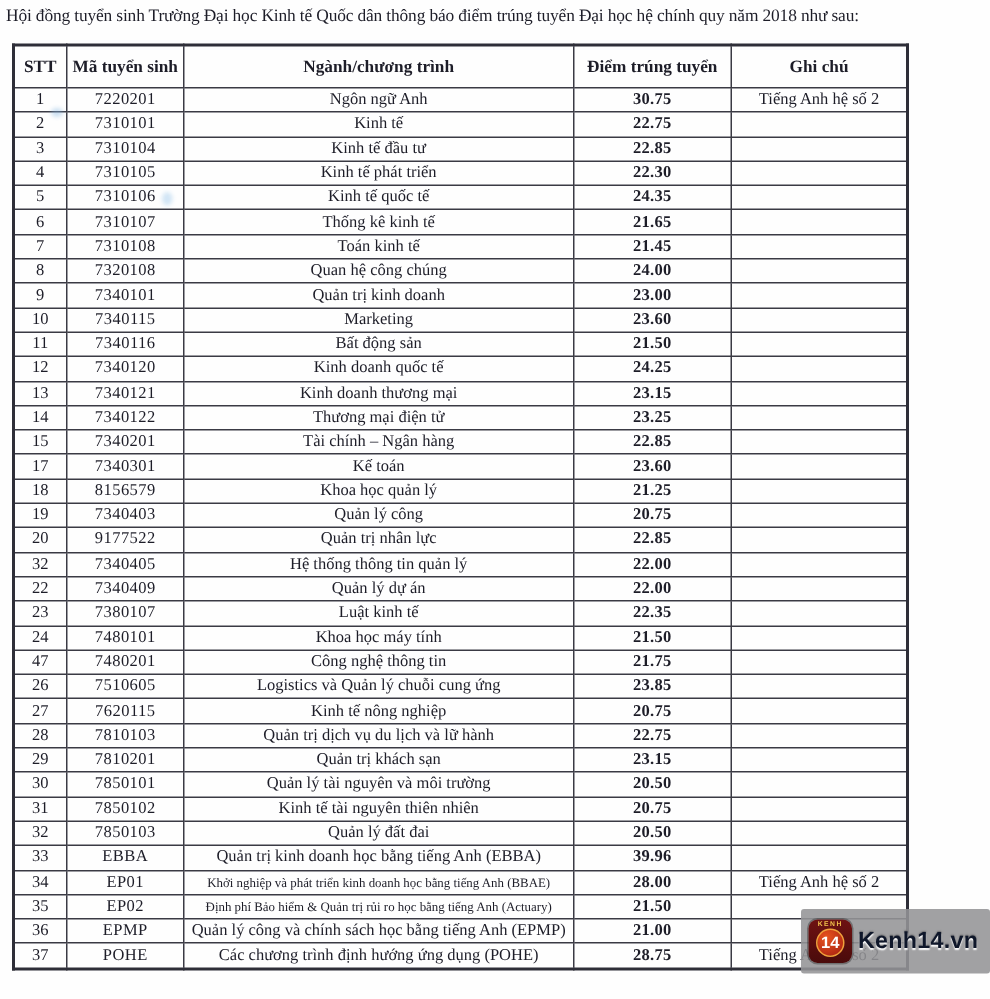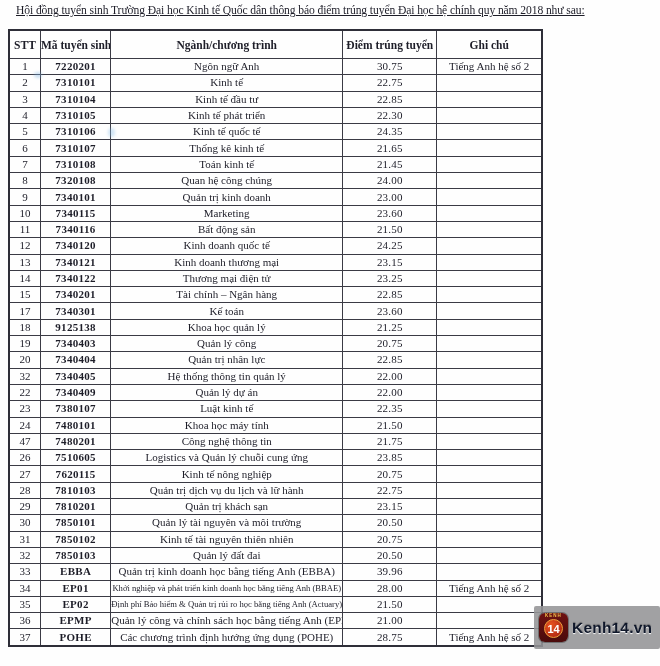--- a/index.html
+++ b/index.html
@@ -1,33 +1,33 @@
 <!DOCTYPE html>
 <html><head>
 <meta charset="utf-8">
 <style>
   html,body{margin:0;padding:0;}
   body{width:660px;height:666px;background:#ffffff;overflow:hidden;
        font-family:"Liberation Serif","DejaVu Serif",serif;}
   .page{position:relative;width:660px;height:666px;background:#fefefe;}
-  .doc-title{position:absolute;top:4px;left:16px;right:2px;
-       font-size:11.6px;color:#1d1d28;white-space:nowrap;letter-spacing:-0.1px;text-decoration:underline;}
-  table.score-table{position:absolute;top:29px;left:8px;width:535px;
+  .doc-title{position:absolute;top:4px;left:4px;right:2px;
+       font-size:11.6px;color:#1d1d28;white-space:nowrap;letter-spacing:-0.1px;}
+  table.score-table{position:absolute;top:29px;left:8px;width:598px;
        border-collapse:collapse;table-layout:fixed;
        border:2px solid #2e2e38;padding-left:32px;}
   .score-table th,.score-table td{
        border:1px solid #3a3a44;padding:0;text-align:center;
        color:#1d1d28;overflow:hidden;white-space:nowrap;}
   .score-table th{height:27px;font-size:11.5px;font-weight:bold;}
   .score-table td{height:15.3px;font-size:11px;line-height:1;}
   td.c-stt{font-weight:normal;}
-  td.c-code{font-weight:bold;letter-spacing:0.3px;}
+  td.c-code{font-weight:normal;letter-spacing:0.3px;}
   td.c-major{font-weight:normal;}
   td.c-major.small{font-size:8.6px;}
-  td.c-score{font-weight:normal;letter-spacing:0.2px;text-align:center;}
+  td.c-score{font-weight:bold;letter-spacing:0.2px;text-align:center;}
   td.c-note{font-weight:normal;}
   col.w-stt{width:5.9%;}col.w-code{width:13.2%;}col.w-major{width:43.5%;}
   col.w-score{width:17.7%;}col.w-note{width:19.7%;}
   
   .artifact{position:absolute;border-radius:50%;filter:blur(1.5px);opacity:.4;}
   .art1{left:34px;top:72px;width:8px;height:6px;background:#7fb2e0;}
   .art2{left:108px;top:128px;width:7px;height:9px;background:#8fc0e8;}
   
   .watermark{position:absolute;left:534px;top:606px;width:126px;height:43px;
        background:rgba(148,148,150,0.88);border-radius:2px;
@@ -196,37 +196,37 @@
   <tr>
     <td class="c-stt">17</td>
     <td class="c-code">7340301</td>
     <td class="c-major">Kế toán</td>
     <td class="c-score">23.60</td>
     <td class="c-note"></td>
   </tr>
 
   <tr>
     <td class="c-stt">18</td>
-    <td class="c-code">9125138</td>
+    <td class="c-code">8156579</td>
     <td class="c-major">Khoa học quản lý</td>
     <td class="c-score">21.25</td>
     <td class="c-note"></td>
   </tr>
 
   <tr>
     <td class="c-stt">19</td>
     <td class="c-code">7340403</td>
     <td class="c-major">Quản lý công</td>
     <td class="c-score">20.75</td>
     <td class="c-note"></td>
   </tr>
 
   <tr>
     <td class="c-stt">20</td>
-    <td class="c-code">7340404</td>
+    <td class="c-code">9177522</td>
     <td class="c-major">Quản trị nhân lực</td>
     <td class="c-score">22.85</td>
     <td class="c-note"></td>
   </tr>
 
   <tr>
     <td class="c-stt">32</td>
     <td class="c-code">7340405</td>
     <td class="c-major">Hệ thống thông tin quản lý</td>
     <td class="c-score">22.00</td>

